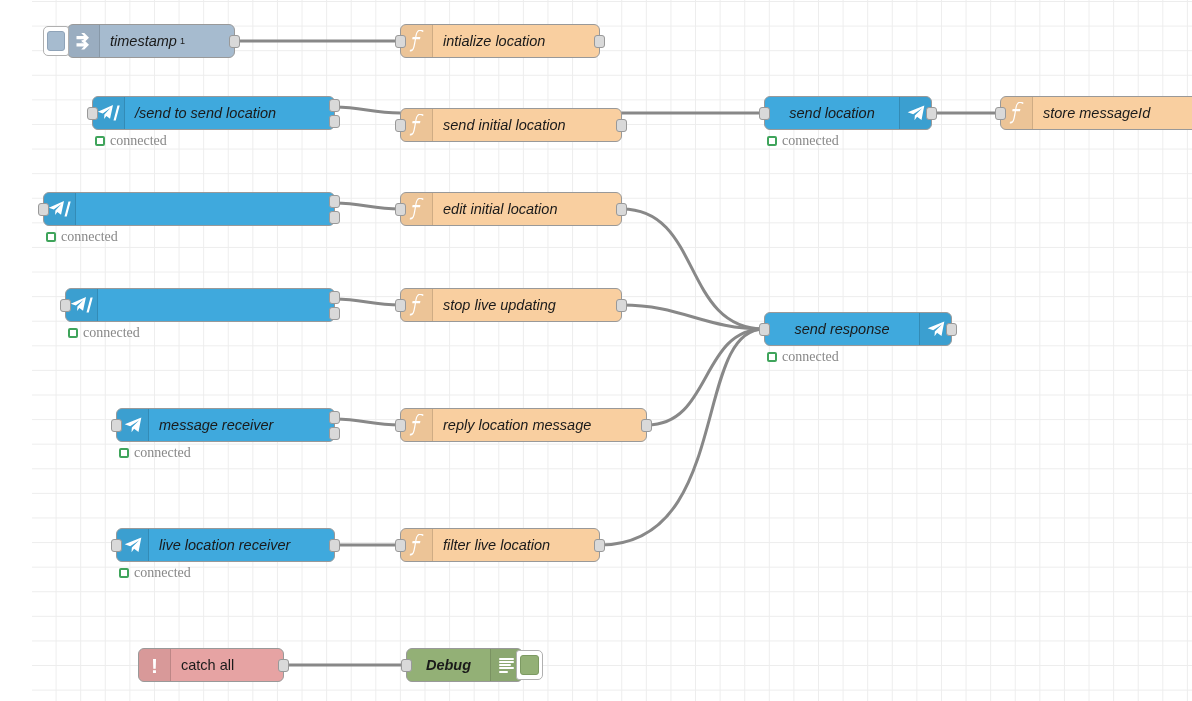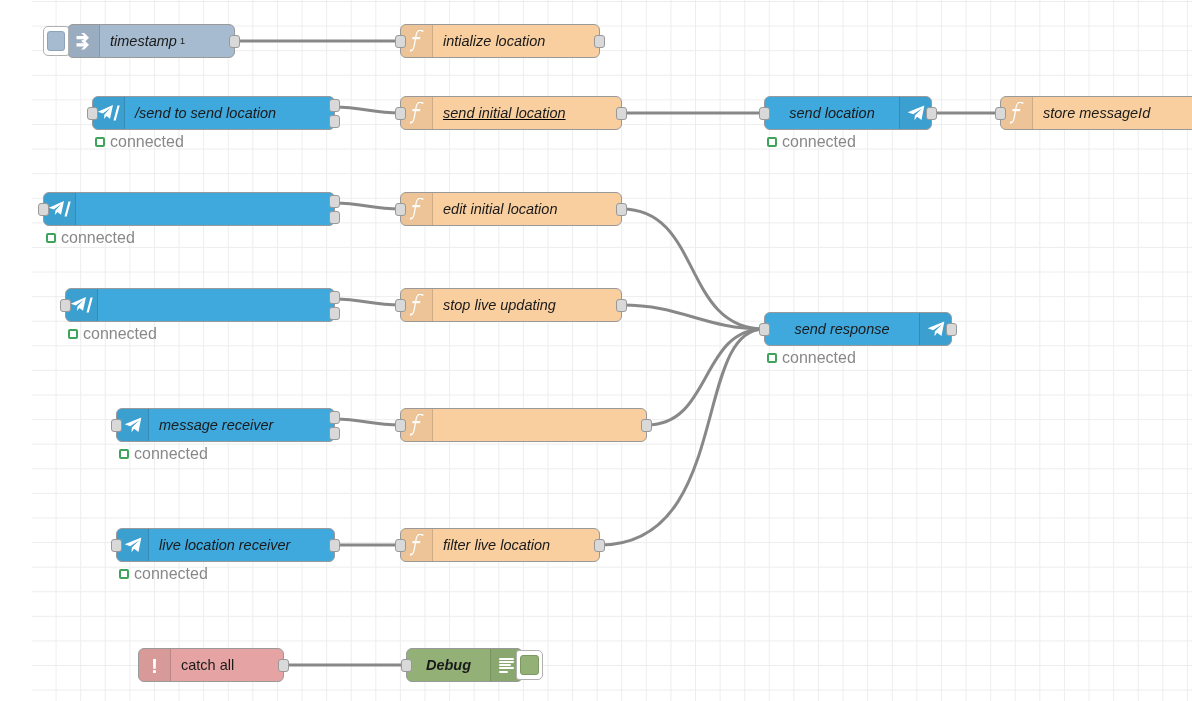--- a/index.html
+++ b/index.html
@@ -98,24 +98,25 @@
   }
   .port.in  { left: -6px; }
   .port.out { right: -6px; }
 
   
   .status {
     position: absolute;
     display: flex;
     align-items: center;
     gap: 5px;
-    font-size: 16px;
+    font-size: 14px;
     color: #888888;
     white-space: nowrap;
     z-index: 4;
+    font-family: Liberation Serif, serif;
   }
   .status .dot {
     width: 10px;
     height: 10px;
     box-sizing: border-box;
     border: 2px solid #3FA45B;
     background: #ffffff;
     border-radius: 2px;
   }
 
@@ -251,21 +252,21 @@
           <div class="node-label">/send to send location</div>
         </div>
         <div class="port in" style="top: 10px;"></div>
         <div class="port out" style="top: 2px;"></div>
         <div class="port out" style="top: 18px;"></div>
       </div>
       <div class="status" style="left: 63px; top: 133px;">
         <span class="dot"></span>
         <span>connected</span>
       </div>
-      <div class="node n-function" style="left: 368px; top: 96px; width: 222px; text-decoration: underline;">
+      <div class="node n-function" style="left: 368px; top: 108px; width: 222px;">
         <div class="node-body">
           <div class="icon-cell left">
             <svg width="16" height="22" viewBox="0 0 16 22" aria-hidden="true">
               <path d="M13.6 2.0 C12.2 0.6 9.9 0.6 8.8 2.2 C7.9 3.5 7.7 5.3 7.4 7.0 L11.4 7.0 L11.0 9.2 L7.0 9.2 C6.4 12.6 6.0 16.0 5.0 18.6 C4.0 21.3 1.8 22.3 0.5 21.1 L1.9 19.2 C2.7 19.9 3.6 19.4 4.1 17.6 C4.8 15.1 5.2 12.1 5.8 9.2 L3.2 9.2 L3.6 7.0 L6.2 7.0 C6.6 4.6 7.0 2.4 8.4 0.9 C10.2 -0.9 13.2 -0.6 14.8 1.0 Z" fill="#ffffff"></path>
             </svg>
           </div>
           <div class="node-label">send initial location</div>
         </div>
         <div class="port in" style="top: 10px;"></div>
         <div class="port out" style="top: 10px;"></div>
@@ -389,20 +390,21 @@
         <span class="dot"></span>
         <span>connected</span>
       </div>
       <div class="node n-function" style="left: 368px; top: 408px; width: 247px;">
         <div class="node-body">
           <div class="icon-cell left">
             <svg width="16" height="22" viewBox="0 0 16 22" aria-hidden="true">
               <path d="M13.6 2.0 C12.2 0.6 9.9 0.6 8.8 2.2 C7.9 3.5 7.7 5.3 7.4 7.0 L11.4 7.0 L11.0 9.2 L7.0 9.2 C6.4 12.6 6.0 16.0 5.0 18.6 C4.0 21.3 1.8 22.3 0.5 21.1 L1.9 19.2 C2.7 19.9 3.6 19.4 4.1 17.6 C4.8 15.1 5.2 12.1 5.8 9.2 L3.2 9.2 L3.6 7.0 L6.2 7.0 C6.6 4.6 7.0 2.4 8.4 0.9 C10.2 -0.9 13.2 -0.6 14.8 1.0 Z" fill="#ffffff"></path>
             </svg>
           </div>
+          <div class="node-label">reply location message</div>
         </div>
         <div class="port in" style="top: 10px;"></div>
         <div class="port out" style="top: 10px;"></div>
       </div>
       <div class="node n-telegram" style="left: 84px; top: 528px; width: 219px;">
         <div class="node-body">
           <div class="icon-cell left">
             <svg width="20" height="20" viewBox="0 0 24 24" aria-hidden="true">
               <path d="M22 3 L2 11.2 L8.6 13.6 L19.4 6.2 L10.6 14.9 L10.2 20.6 L13.3 16.6 L18.6 20.4 Z" fill="#ffffff"></path>
             </svg>

